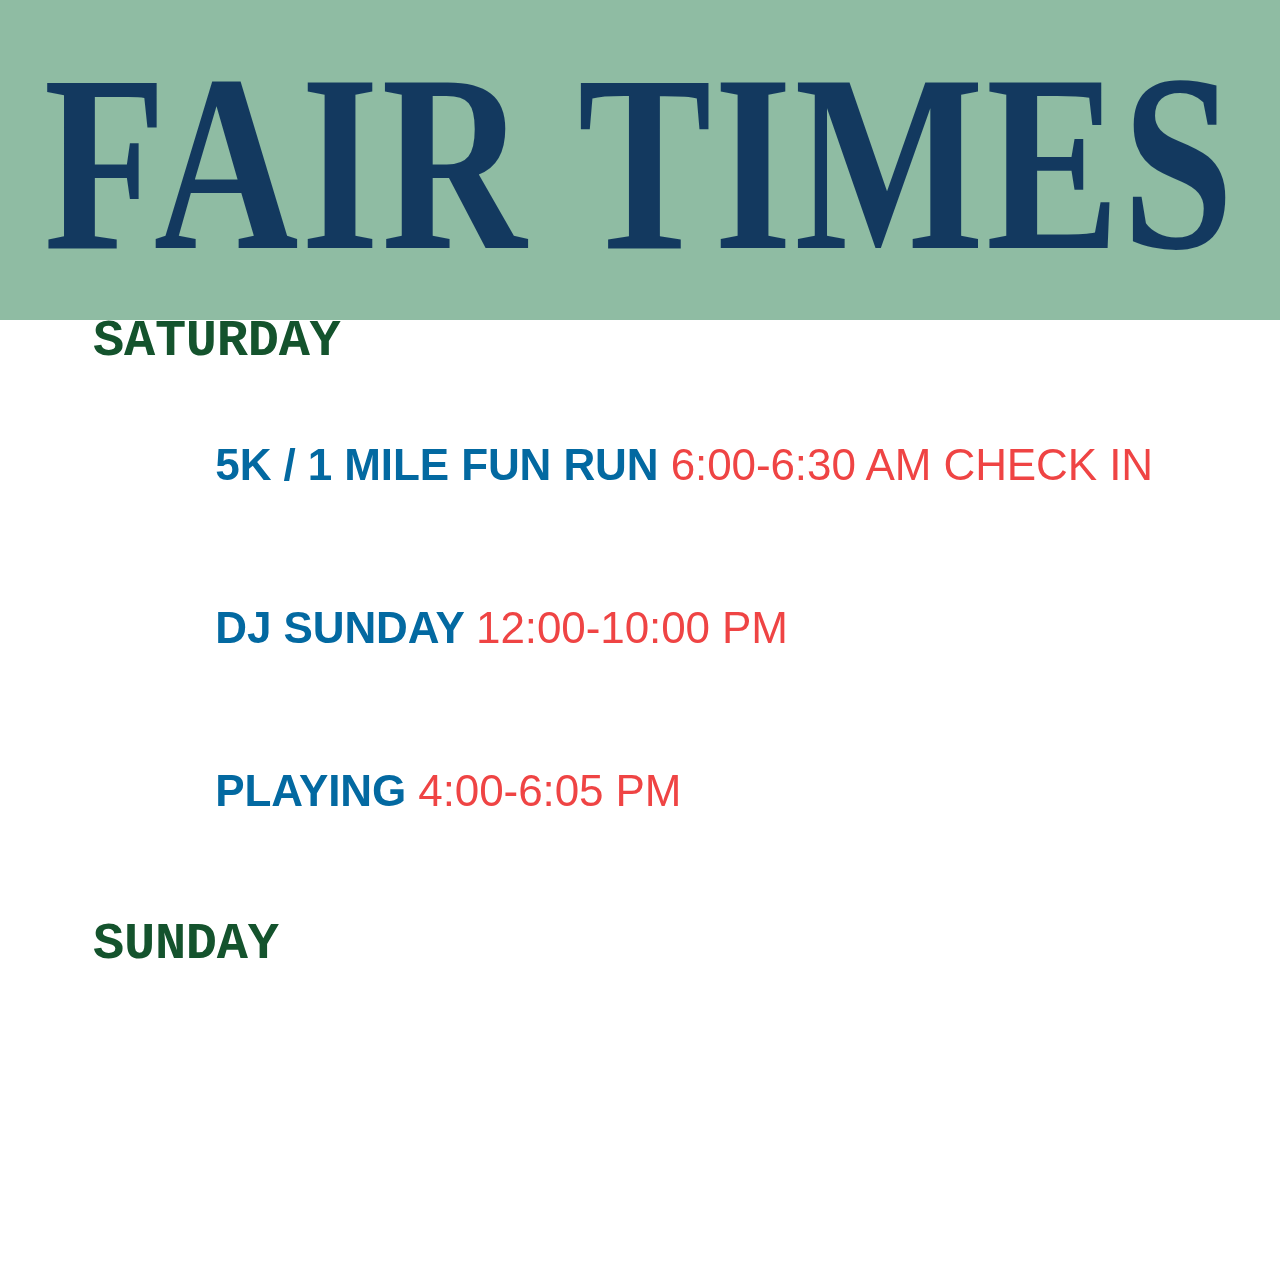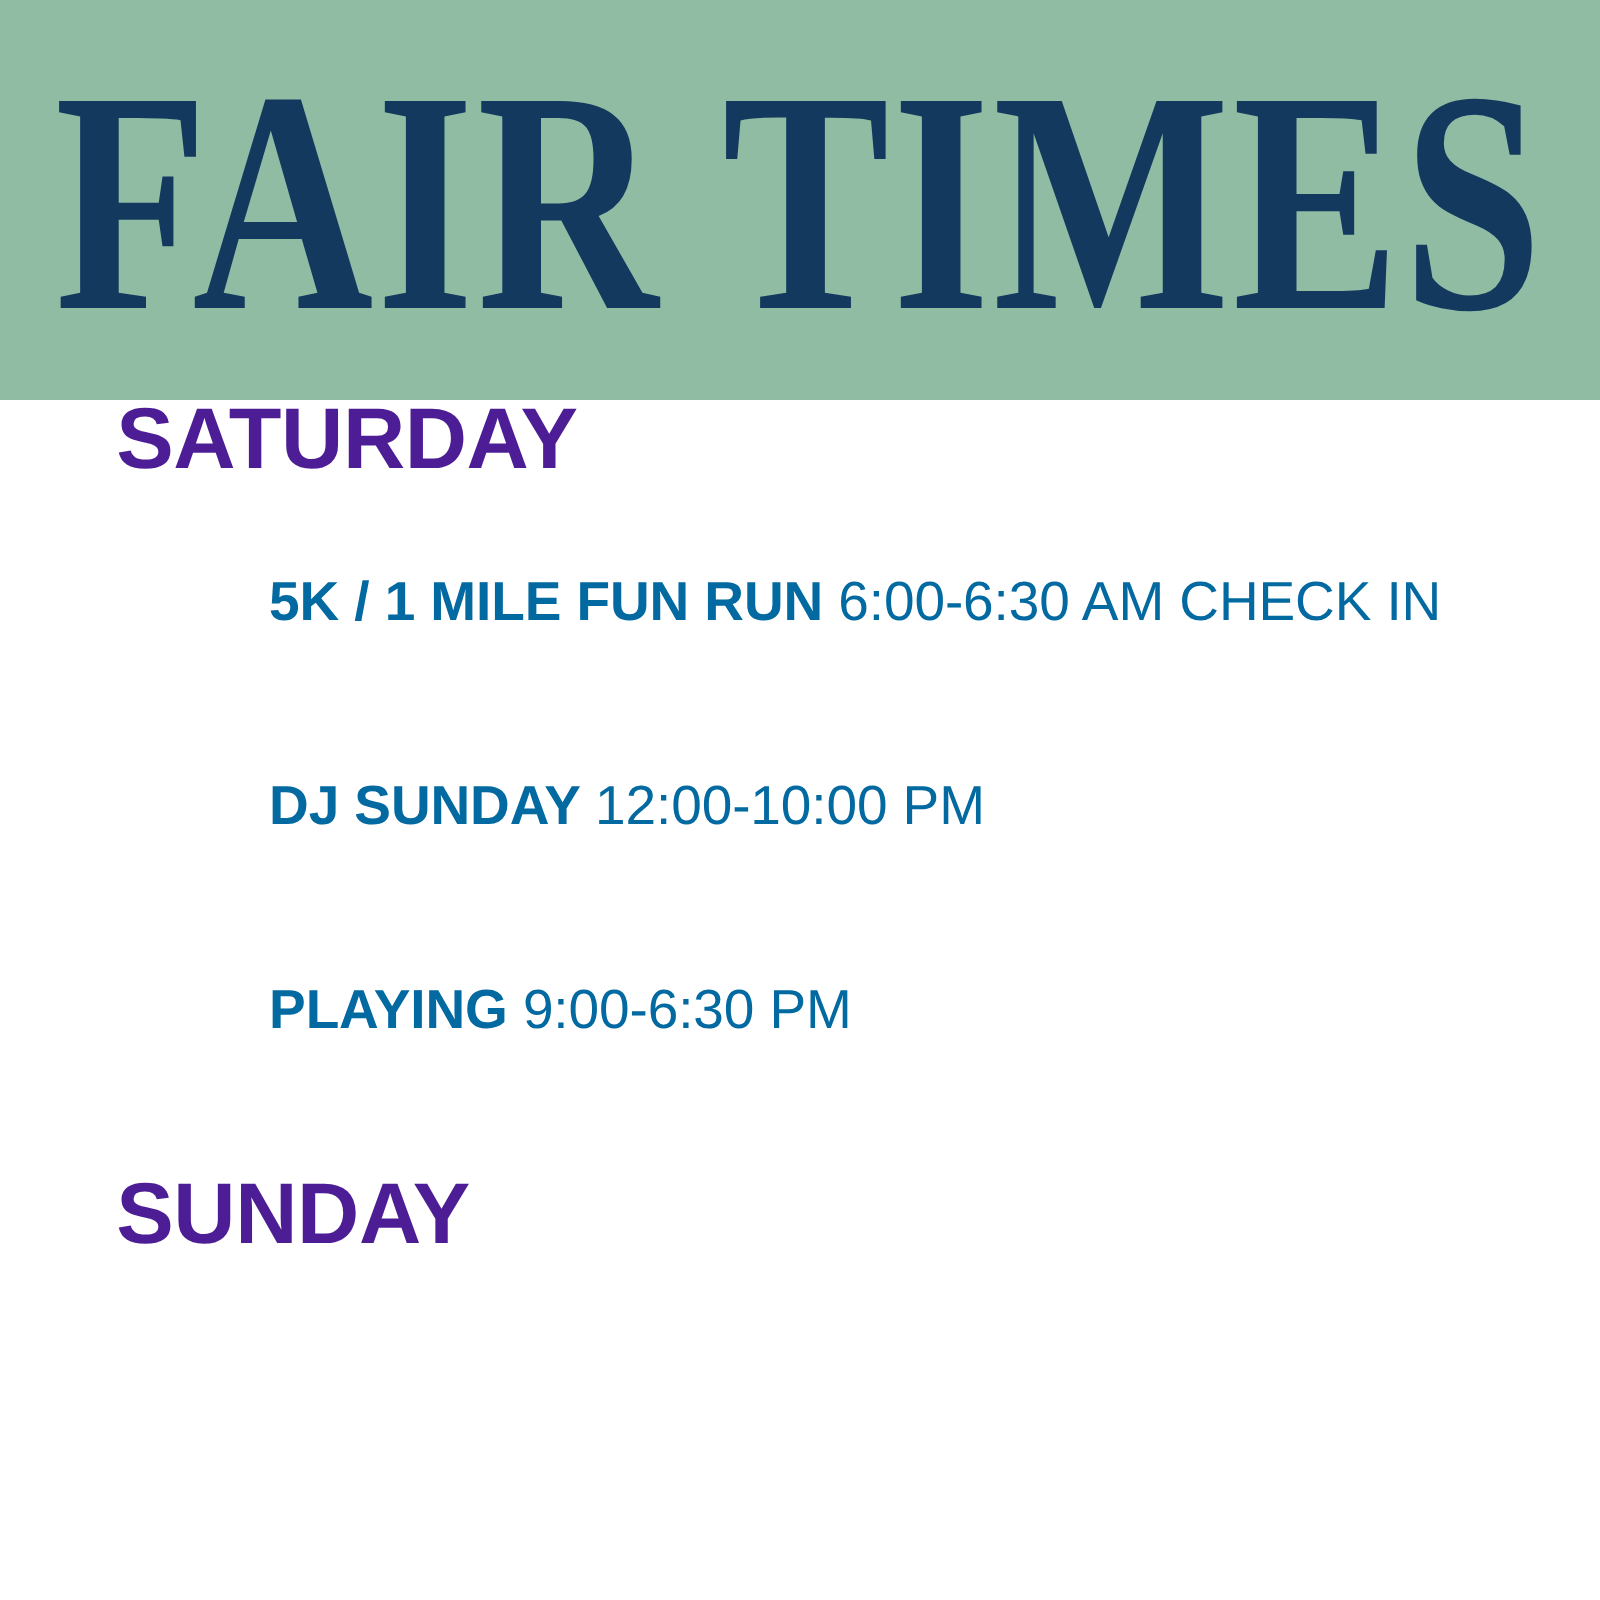--- a/index.html
+++ b/index.html
@@ -62,24 +62,24 @@
   }
 
   .day-block {
     margin: 0;
   }
 
   .day-block.saturday { padding-top: 45px; }
   .day-block.sunday   { padding-top: 62px; }
 
   .day-heading {
-    color: #4c1d95;
-    font-family: Liberation Sans, sans-serif;
+    color: #14532d;
+    font-family: Liberation Mono, monospace;
     font-weight: 700;
-    font-size: 69px;
+    font-size: 52px;
     line-height: 1.0;
     letter-spacing: -0.005em;
     margin: 0 0 31px 0;
     white-space: nowrap;
   }
 
   .event-list {
     list-style: none;
     margin: 0;
     padding: 0;
@@ -96,21 +96,21 @@
   .event-row:last-child { margin-bottom: 0; }
 
   .event-label {
     color: #0369a1;
     font-family: "Liberation Sans", sans-serif;
     font-weight: 700;
     letter-spacing: -0.002em;
   }
 
   .event-time {
-    color: #0369a1;
+    color: #ef4444;
     font-family: "Liberation Sans", sans-serif;
     font-weight: 400;
     letter-spacing: -0.002em;
   }
 </style>
 </head>
 <body>
 
 <div class="poster">
 
@@ -123,21 +123,21 @@
     <div class="day-block saturday">
       <h2 class="day-heading">SATURDAY</h2>
       <ul class="event-list">
         <li class="event-row">
           <span class="event-label">5K / 1 MILE FUN RUN</span><span class="event-label"> </span><span class="event-time">6:00-6:30 AM CHECK IN</span>
         </li>
         <li class="event-row">
           <span class="event-label">DJ SUNDAY</span><span class="event-label"> </span><span class="event-time">12:00-10:00 PM</span>
         </li>
         <li class="event-row">
-          <span class="event-label">PLAYING</span><span class="event-label"> </span><span class="event-time">9:00-6:30 PM</span>
+          <span class="event-label">PLAYING</span><span class="event-label"> </span><span class="event-time">4:00-6:05 PM</span>
         </li>
       </ul>
     </div>
 
     <div class="day-block sunday">
       <h2 class="day-heading">SUNDAY</h2>
 
     </div>
 
   </div>

